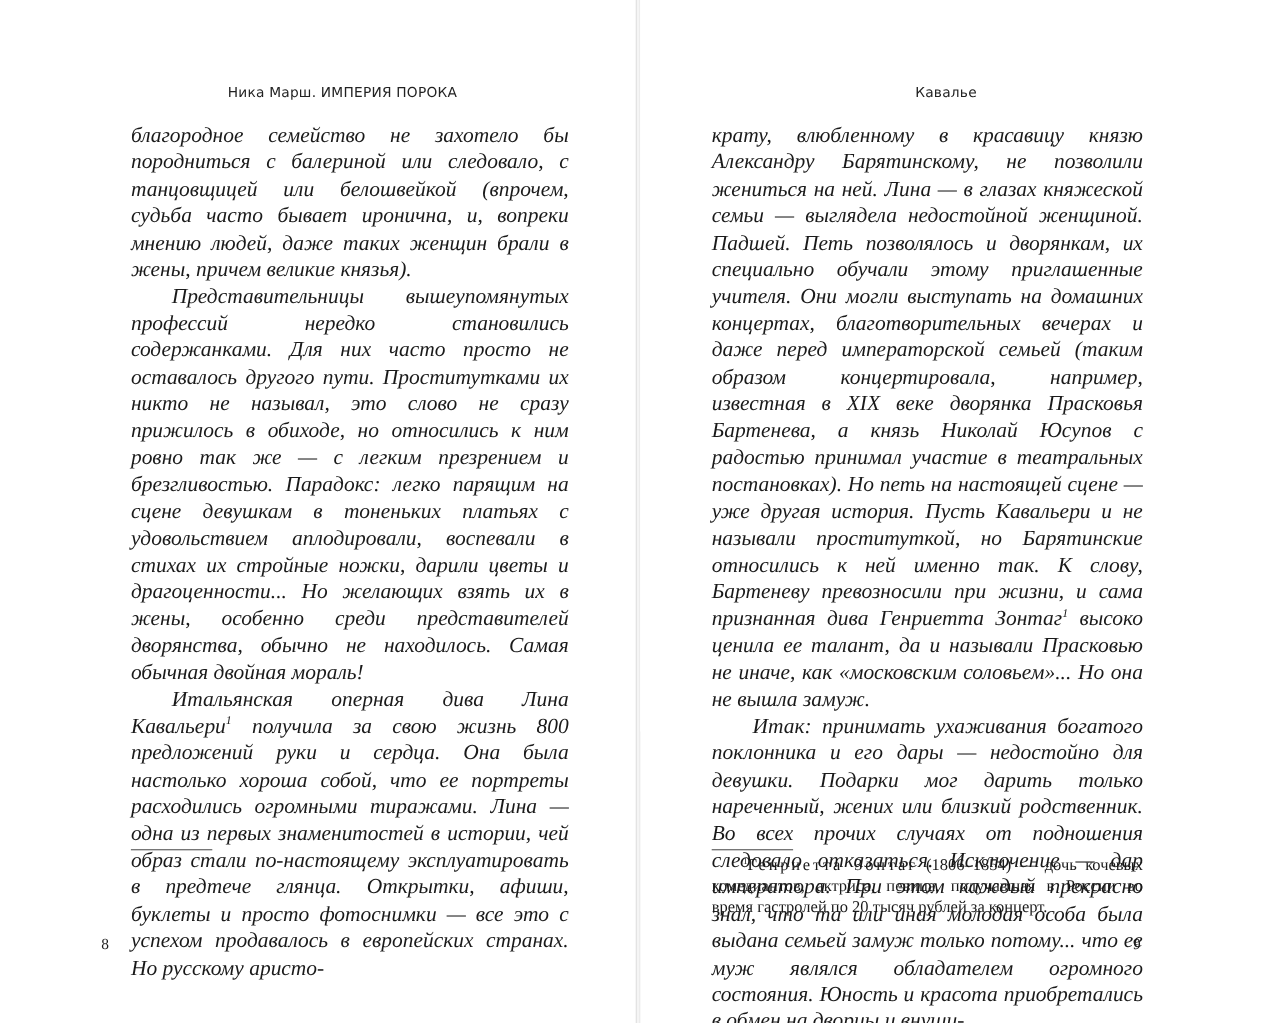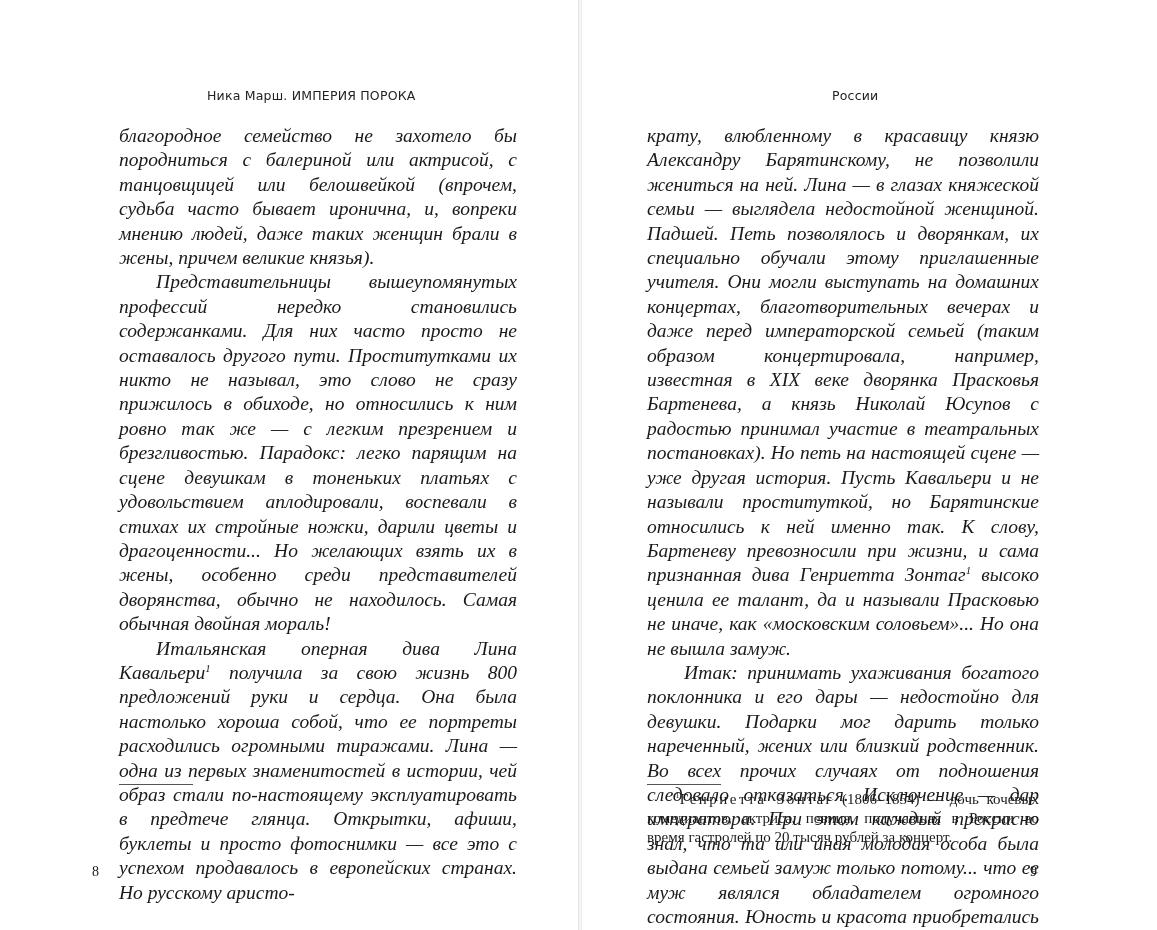--- a/index.html
+++ b/index.html
@@ -1,20 +1,20 @@
 <!DOCTYPE html>
 <html><head>
 <meta charset="utf-8">
 <style>
   html, body { margin:0; padding:0; }
   body {
     width:1157px; height:930px; position:relative; overflow:hidden;
     background:#ffffff; color:#1a1a1a;
   }
-  .page { position:absolute; top:12px; height:665px; background:#fff; }
+  .page { position:absolute; top:0; height:665px; background:#fff; }
   .page.left { left:0; width:578px; }
   .page.right { left:582px; width:575px; }
   .gutter {
     position:absolute; left:578px; top:0; width:4px; height:930px;
     background:linear-gradient(to right,#eeeeee,#f7f7f7 50%,#efefef);
   }
   .gutter::before{content:"";position:absolute;left:0;top:0;width:1px;height:100%;background:#e2e2e2;}
   .gutter::after{content:"";position:absolute;right:0;top:0;width:1px;height:100%;background:#ececec;}
 
   .running-head {
@@ -62,32 +62,32 @@
   }
   .left .page-number { left:92px; }
   .right .page-number { left:448px; }
 </style>
 </head>
 <body>
 
 <div class="page left">
   <div class="running-head">Ника Марш. ИМПЕРИЯ ПОРОКА</div>
   <div class="body-text">
-    <p class="italic">благородное семейство не захотело бы породниться с балериной или актрисой, с танцовщицей или белошвейкой (впрочем, судьба часто бывает иронична, и, вопреки мнению людей, даже таких женщин брали в жены, причем великие князья).</p>
+    <p class="italic">благородное семейство не захотело бы породниться с балериной или следовало, с танцовщицей или белошвейкой (впрочем, судьба часто бывает иронична, и, вопреки мнению людей, даже таких женщин брали в жены, причем великие князья).</p>
     <p class="indent gap">Представительницы вышеупомянутых профессий нередко становились содержанками. Для них часто просто не оставалось другого пути. Проститутками их никто не называл, это слово не сразу прижилось в обиходе, но относились к ним ровно так же — с легким презрением и брезгливостью. Парадокс: легко парящим на сцене девушкам в тоненьких платьях с удовольствием аплодировали, воспевали в стихах их стройные ножки, дарили цветы и драгоценности... Но желающих взять их в жены, особенно среди представителей дворянства, обычно не находилось. Самая обычная двойная мораль!</p>
     <p class="indent"><span>Итальянская оперная дива Лина Кавальери</span><sup>1</sup><span> получила за свою жизнь 800 предложений руки и сердца. Она была настолько хороша собой, что ее портреты расходились огромными тиражами. Лина — одна из первых знаменитостей в истории, чей образ стали по-настоящему эксплуатировать в предтече глянца. Открытки, афиши, буклеты и просто фотоснимки — все это с успехом продавалось в европейских странах. Но русскому аристо-</span></p>
   </div>
   <div class="fn-rule"></div>
   <div class="page-number">8</div>
 </div>
 
 <div class="gutter"></div>
 
 <div class="page right">
-  <div class="running-head">России</div>
+  <div class="running-head">Кавалье</div>
   <div class="body-text">
     <p><span>крату, влюбленному в красавицу князю Александру Барятинскому, не позволили жениться на ней. Лина — в глазах княжеской семьи — выглядела недостойной женщиной. Падшей. Петь позволялось и дворянкам, их специально обучали этому приглашенные учителя. Они могли выступать на домашних концертах, благотворительных вечерах и даже перед императорской семьей (таким образом концертировала, например, известная в XIX веке дворянка Прасковья Бартенева, а князь Николай Юсупов с радостью принимал участие в театральных постановках). Но петь на настоящей сцене — уже другая история. Пусть Кавальери и не называли проституткой, но Барятинские относились к ней именно так. К слову, Бартеневу превозносили при жизни, и сама признанная дива Генриетта Зонтаг</span><sup>1</sup><span> высоко ценила ее талант, да и называли Прасковью не иначе, как «московским соловьем»... Но она не вышла замуж.</span></p>
     <p class="indent">Итак: принимать ухаживания богатого поклонника и его дары — недостойно для девушки. Подарки мог дарить только нареченный, жених или близкий родственник. Во всех прочих случаях от подношения следовало отказаться. Исключение — дар императора. При этом каждый прекрасно знал, что та или иная молодая особа была выдана семьей замуж только потому... что ее муж являлся обладателем огромного состояния. Юность и красота приобретались в обмен на дворцы и внуши-</p>
   </div>
   <div class="fn-rule"></div>
   <div class="footnote">
     <p><sup>1</sup><span class="fn-name">Генриетта Зонтаг</span><span> (1806–1854) — дочь кочевых комедиантов, актриса, певица, получавшая в России во время гастролей по 20 тысяч рублей за концерт.</span></p>
   </div>
   <div class="page-number">9</div>
 </div>

